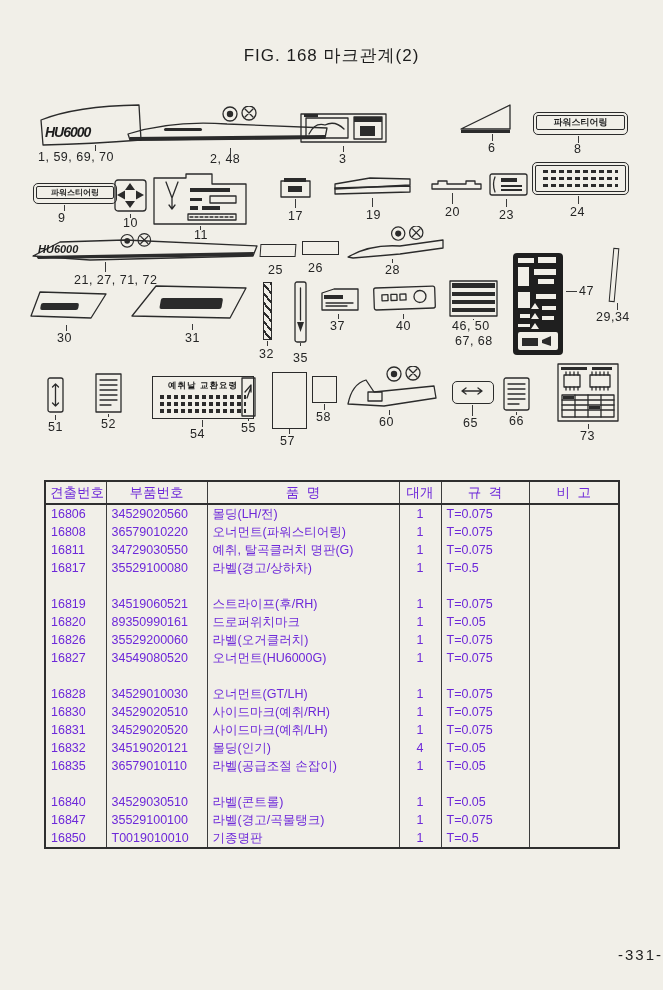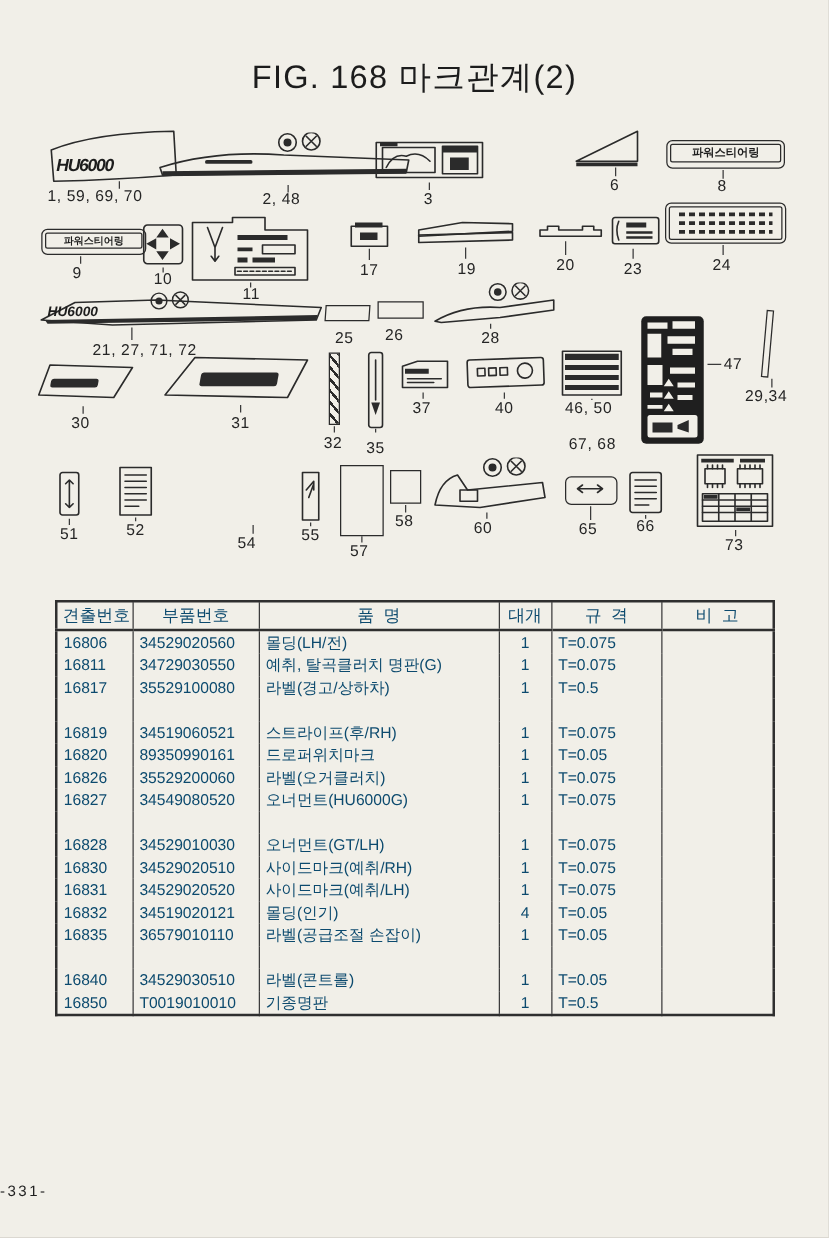--- a/index.html
+++ b/index.html
@@ -4,21 +4,21 @@
 <style>
   html,body { margin:0; padding:0; background:#c9c6c0; }
   .page {
     position:relative; width:663px; height:990px; margin:0 auto;
     background:#f1efe8;
     font-family:"Liberation Sans","DejaVu Sans",sans-serif;
     color:#262626; overflow:hidden;
   }
   .title {
     position:absolute; top:44px; left:0; right:0;
-    text-align:center; font-size:26px; letter-spacing:1px; color:#1c1c1c;
+    text-align:center; font-size:17px; letter-spacing:1px; color:#1c1c1c;
   }
   .diagram { position:absolute; inset:0; }
   .part { position:absolute; }
   .cap {
     position:absolute; font-size:12.5px; letter-spacing:.5px; color:#252525; white-space:nowrap;
   }
   .leader { position:absolute; background:#3a3a3a; }
   .ln { stroke:#2b2b2b; stroke-width:1.3; fill:none; stroke-linejoin:round; stroke-linecap:round; }
   .fl { fill:#2b2b2b; stroke:none; }
   .pill {
@@ -31,38 +31,38 @@
   }
   .dashes { height:3px; background:repeating-linear-gradient(90deg,#2b2b2b 0 5px,transparent 5px 8px); margin:4px 7px 0 7px; }
   .sqrow  { height:4px; background:repeating-linear-gradient(90deg,#2b2b2b 0 4px,transparent 4px 7px); margin:3px 7px 0 7px; }
   .boxed  { border:1.3px solid #2b2b2b; box-sizing:border-box; background:#f1efe8; }
   .stripes32 { background:repeating-linear-gradient(50deg,transparent 0 4px,#2b2b2b 4px 6px); }
   .p54head { font-size:8.5px; font-weight:bold; text-align:center; margin-top:3px; color:#161616; letter-spacing:1px; }
   
   .parts-table {
     position:absolute; left:44px; top:480px; width:574px;
     border-collapse:collapse; table-layout:fixed;
-    font-size:12.5px; color:#0c4a6e;
+    font-size:12.5px; color:#6d28d9;
     border:2px solid #2f2f2f;
   }
   .parts-table th {
     font-weight:normal; font-size:13.5px; text-align:center; white-space:pre;
     height:21px; border-bottom:2px solid #2f2f2f;
     border-left:1px solid #3c3c3c; border-right:1px solid #3c3c3c;
     padding:0 4px;
   }
   .parts-table td {
     height:18px; line-height:18px; padding:0 5px;
     border-left:1px solid #3c3c3c; border-right:1px solid #3c3c3c;
     white-space:nowrap; overflow:hidden;
   }
   .parts-table td:nth-child(4) { text-align:center; }
   .footer {
-    position:absolute; top:946px; left:0; right:0; text-align:left;
-    font-size:12px; letter-spacing:2px; color:#1e1e1e;
+    position:absolute; top:946px; left:0; right:0; text-align:right;
+    font-size:15px; letter-spacing:2px; color:#1e1e1e;
   }
 </style>
 </head>
 <body>
 
 <div class="page">
 
   <svg width="0" height="0" style="position:absolute">
     <defs>
       <g id="tm-emblem">
@@ -321,40 +321,46 @@
       <svg width="52" height="40">
         <rect class="ln" x="2" y="2" width="47" height="35"></rect>
         <rect class="fl" x="4" y="4" width="43" height="5"></rect>
         <rect class="fl" x="4" y="13" width="43" height="4"></rect>
         <rect class="fl" x="4" y="21" width="43" height="4"></rect>
         <rect class="fl" x="4" y="29" width="43" height="4"></rect>
       </svg>
     </div>
     <div class="leader" style="left:473px;top:319px;width:1px;height:1px"></div>
     <div class="cap" style="left:452px;top:319px">46, 50</div>
-    <div class="cap" style="left:455px;top:348px">67, 68</div>
+    <div class="cap" style="left:455px;top:334px">67, 68</div>
 
     <div class="part" style="left:46px;top:376px">
       <svg width="20" height="38">
         <rect class="ln" x="2" y="2" width="15" height="34" rx="2"></rect>
         <path class="ln" d="M9.5,8 L9.5,30 M6.5,11 L9.5,8 L12.5,11 M6.5,27 L9.5,30 L12.5,27"></path>
       </svg>
     </div>
     <div class="leader" style="left:55px;top:415px;width:1px;height:5px"></div>
     <div class="cap" style="left:48px;top:420px">51</div>
 
     <div class="part" style="left:94px;top:372px">
       <svg width="30" height="42">
         <rect class="ln" x="2" y="2" width="25" height="38"></rect>
         <path class="ln" stroke-width="1.6" d="M6,8 h17 M6,13 h17 M6,18 h17 M6,23 h17 M6,28 h17 M6,33 h11"></path>
       </svg>
     </div>
     <div class="leader" style="left:108px;top:414px;width:1px;height:3px"></div>
     <div class="cap" style="left:101px;top:417px">52</div>
 
+    <div class="part boxed" style="left:152px;top:376px;width:102px;height:43px">
+      <div class="p54head">예취날 교환요령</div>
+      <div class="sqrow"></div>
+        <div class="sqrow"></div>
+        <div class="sqrow"></div>
+    </div>
     <div class="leader" style="left:202px;top:420px;width:1px;height:7px"></div>
     <div class="cap" style="left:190px;top:427px">54</div>
 
     <div class="part" style="left:240px;top:376px">
       <svg width="18" height="42">
         <rect class="ln" x="2" y="2" width="13" height="38"></rect>
         <path class="ln" d="M5,16 L11,9 L11,16 M11,11 L7,22" stroke-width="1"></path>
       </svg>
     </div>
     <div class="leader" style="left:248px;top:418px;width:1px;height:3px"></div>
@@ -441,20 +447,28 @@
     <tbody>
         <tr>
           <td>16806</td>
           <td>34529020560</td>
           <td>몰딩(LH/전)</td>
           <td>1</td>
           <td>T=0.075</td>
           <td></td>
         </tr>
         <tr>
+          <td>16808</td>
+          <td>36579010220</td>
+          <td>오너먼트(파워스티어링)</td>
+          <td>1</td>
+          <td>T=0.075</td>
+          <td></td>
+        </tr>
+        <tr>
           <td>16811</td>
           <td>34729030550</td>
           <td>예취, 탈곡클러치 명판(G)</td>
           <td>1</td>
           <td>T=0.075</td>
           <td></td>
         </tr>
         <tr>
           <td>16817</td>
           <td>35529100080</td>
@@ -561,20 +575,28 @@
         </tr>
         <tr>
           <td>16840</td>
           <td>34529030510</td>
           <td>라벨(콘트롤)</td>
           <td>1</td>
           <td>T=0.05</td>
           <td></td>
         </tr>
         <tr>
+          <td>16847</td>
+          <td>35529100100</td>
+          <td>라벨(경고/곡물탱크)</td>
+          <td>1</td>
+          <td>T=0.075</td>
+          <td></td>
+        </tr>
+        <tr>
           <td>16850</td>
           <td>T0019010010</td>
           <td>기종명판</td>
           <td>1</td>
           <td>T=0.5</td>
           <td></td>
         </tr>
       </tbody>
   </table>
 

